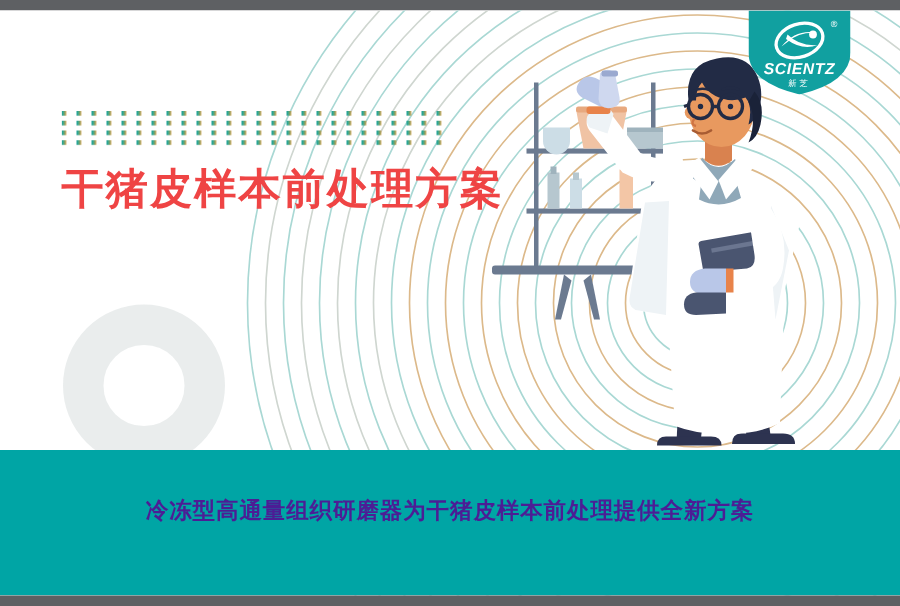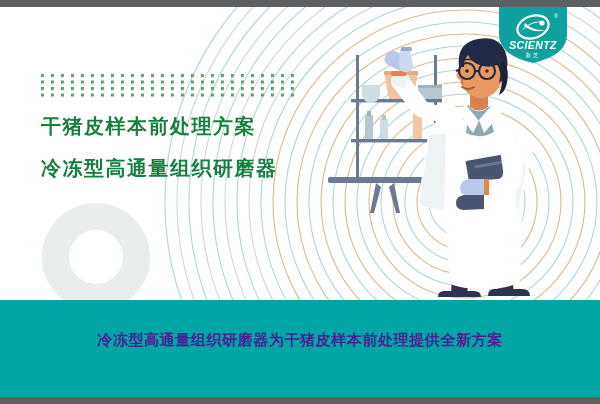--- a/index.html
+++ b/index.html
@@ -73,23 +73,23 @@
   }
 
   
   .headline {
     position: absolute;
     left: 41px;
     top: 100px;
     width: 420px;
   }
   .headline .line {
-    font-size: 20px;
+    font-size: 28px;
     font-weight: bold;
-    color: #15803d;
+    color: #ef4444;
     letter-spacing: 1.5px;
     line-height: 38px;
     white-space: nowrap;
   }
   .headline .line2 { margin-top: 4px; }
 
   
   .banner {
     position: absolute;
     left: 0;
@@ -178,21 +178,20 @@
         <pattern id="dots" x="0" y="0" width="10" height="6.5" patternUnits="userSpaceOnUse">
           <rect x="0" y="0" width="3.1" height="3.1" fill="url(#dotgrad)"></rect>
         </pattern>
       </defs>
       <rect x="0" y="0" width="258" height="26" fill="url(#dots)"></rect>
       <rect x="0" y="0" width="258" height="26" fill="url(#dotgrad)" style="mix-blend-mode:multiply" opacity="0"></rect>
     </svg>
 
     <div class="headline">
       <div class="line line1">干猪皮样本前处理方案</div>
-      <div class="line line2">冷冻型高通量组织研磨器</div>
     </div>
 
     <svg class="illustration" viewBox="0 0 282 290" xmlns="http://www.w3.org/2000/svg">
 
       <g>
 
         <rect x="38" y="28" width="3" height="126" fill="#6b7a90"></rect>
         <rect x="116" y="28" width="3" height="126" fill="#6b7a90"></rect>
 
         <rect x="33" y="72" width="91" height="3.4" fill="#6b7a90"></rect>

